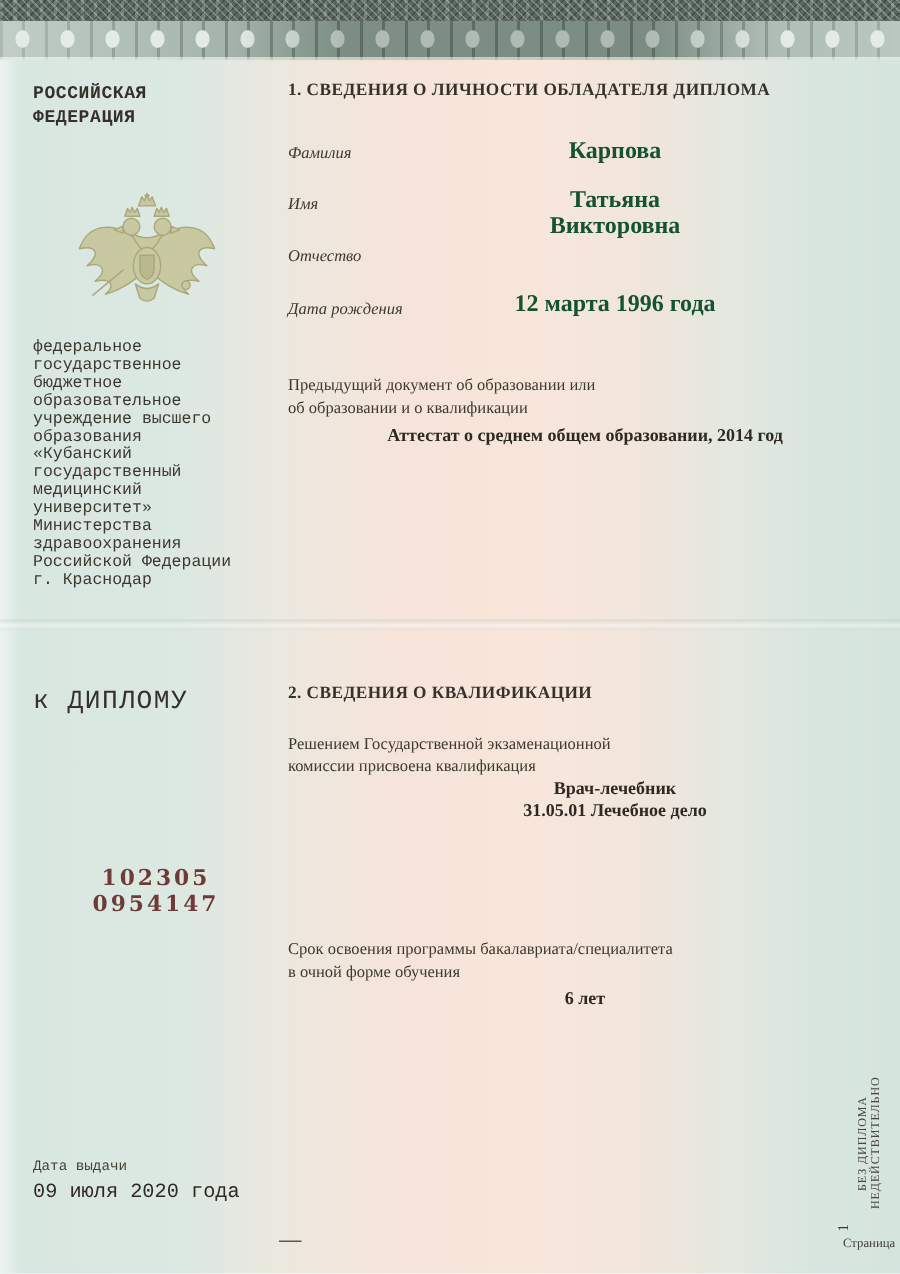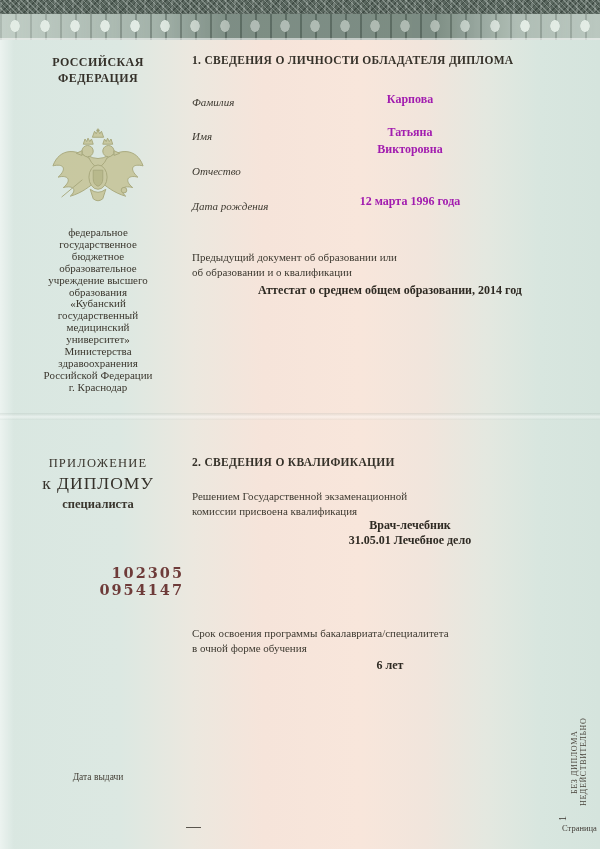--- a/index.html
+++ b/index.html
@@ -30,38 +30,38 @@
       radial-gradient(ellipse 8px 10px at 15px 12px, #e1eae3 0 55%, rgba(0,0,0,0) 62%),
       repeating-linear-gradient(90deg, rgba(49,63,55,.45) 0 2px, rgba(49,63,55,0) 2px 15px);
     background-size:auto, 30px 24px, auto;
     border-bottom:2px solid rgba(255,255,255,.55);
   }
   .crease {
     position:absolute; left:0; top:413px; width:600px; height:7px;
     background:linear-gradient(180deg, rgba(110,130,120,.14), rgba(255,255,255,.4) 55%, rgba(110,130,120,.07));
   }
   .abs { position:absolute; }
-  .left-col { left:22px; width:152px; text-align:center; }
+  .left-col { left:22px; width:152px; text-align:left;font-family:Liberation Mono, monospace; }
   .country { top:55px; font-weight:bold; font-size:12px; line-height:1.3; letter-spacing:.4px; color:#35312a; }
   .arms { top:124px; left:46px; width:104px; height:108px; opacity:.9; }
   .institution { top:227px; font-size:11px; line-height:11.9px; color:#3c382f; }
   .supplement { top:456px; }
   .supp1 { font-size:12.5px; letter-spacing:1.2px; color:#39352d; }
   .supp2 { font-size:17.5px; letter-spacing:1px; margin-top:2px; color:#35312a; }
   .supp3 { font-weight:bold; font-size:12.5px; margin-top:3px; }
-  .serial { top:564px; left:24px; width:160px; text-align:right; font-size:14.5px; font-weight:bold;
+  .serial { top:577px; left:24px; width:160px; text-align:center; font-size:14.5px; font-weight:bold;
             letter-spacing:2px; color:#6e3b39; font-family:"DejaVu Serif","Liberation Serif",serif; }
   .regblock { top:688px; }
   .small-label { font-size:9.5px; line-height:1.25; color:#454037; }
   .reg-number { font-size:14px; margin-top:4px; color:#302c25; }
   .dateblock { top:772px; }
   .date-value { font-size:13.5px; margin-top:4px; color:#2f2b24; }
   .sec-title { font-weight:bold; font-size:11.5px; letter-spacing:.3px; color:#36322a; }
   .flabel { font-size:11px; color:#3d3930;font-style:italic; }
-  .fvalue { font-weight:bold; font-size:12px; color:#a21caf; text-align:center; }
+  .fvalue { font-weight:bold; font-size:16px; color:#14532d; text-align:center; }
   .para { font-size:11px; line-height:1.35; color:#3d3930; }
   .bvalue { font-weight:bold; font-size:12px; color:#2e2a23; text-align:center; }
   .page-label { font-size:8.5px; color:#45403a; }
   .page-number { font-size:10px; color:#3a352f; transform:rotate(-90deg); }
   .side-note {
     left:570px; top:688px; height:148px; width:14px;
     writing-mode:vertical-rl; transform:rotate(180deg);
     font-size:8px; letter-spacing:.6px; color:#4a453d; text-align:center;
   }
   .dash { left:186px; top:827px; width:15px; height:0; border-top:1.6px solid #5a564e; }
@@ -96,32 +96,31 @@
     <path d="M54.5 51 h11 v10 q0 6.5 -5.5 8.5 q-5.5 -2 -5.5 -8.5 z" fill="#b5b483"></path>
     <path d="M51 73 q9 7 18 0 l-3.5 11 q-5.5 4.5 -11 0 z"></path>
     <line x1="18" y1="82" x2="42" y2="62"></line>
     <circle cx="90" cy="74" r="3.2"></circle>
   </g>
 </svg>
 
 <div class="abs left-col institution">федеральное<br>государственное<br>бюджетное<br>образовательное<br>учреждение высшего<br>образования<br>«Кубанский<br>государственный<br>медицинский<br>университет»<br>Министерства<br>здравоохранения<br>Российской Федерации<br>г. Краснодар</div>
 
 <div class="abs left-col supplement">
-  <div class="supp1">ПРИЛОЖЕНИЕ</div>
   <div class="supp2">к ДИПЛОМУ</div>
-  <div class="supp3">специалиста</div>
 </div>
 
 <div class="abs serial">102305 0954147</div>
 
 <div class="abs left-col regblock">
 </div>
 
 <div class="abs left-col dateblock">
   <div class="small-label">Дата выдачи</div>
+  <div class="date-value">09 июля 2020 года</div>
 </div>
 
 <div class="abs sec-title" style="left:192px; top:54px;">1. СВЕДЕНИЯ О ЛИЧНОСТИ ОБЛАДАТЕЛЯ ДИПЛОМА</div>
 
 <div class="abs flabel" style="left:192px; top:96px;">Фамилия</div>
 <div class="abs fvalue" style="left:300px; top:92px; width:220px;">Карпова</div>
 
 <div class="abs flabel" style="left:192px; top:130px;">Имя</div>
 <div class="abs fvalue" style="left:300px; top:125px; width:220px;">Татьяна</div>
 

